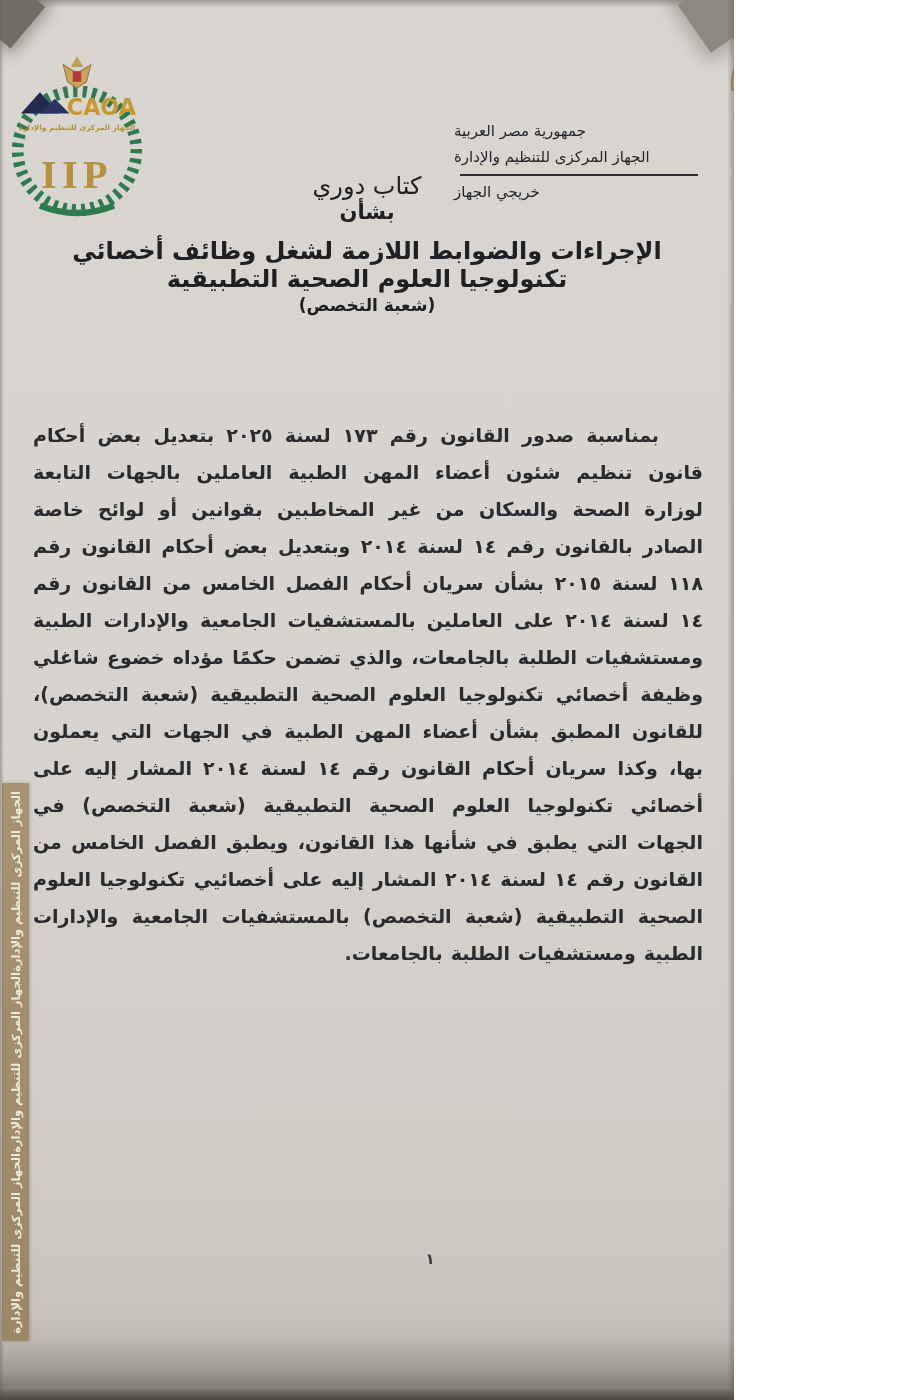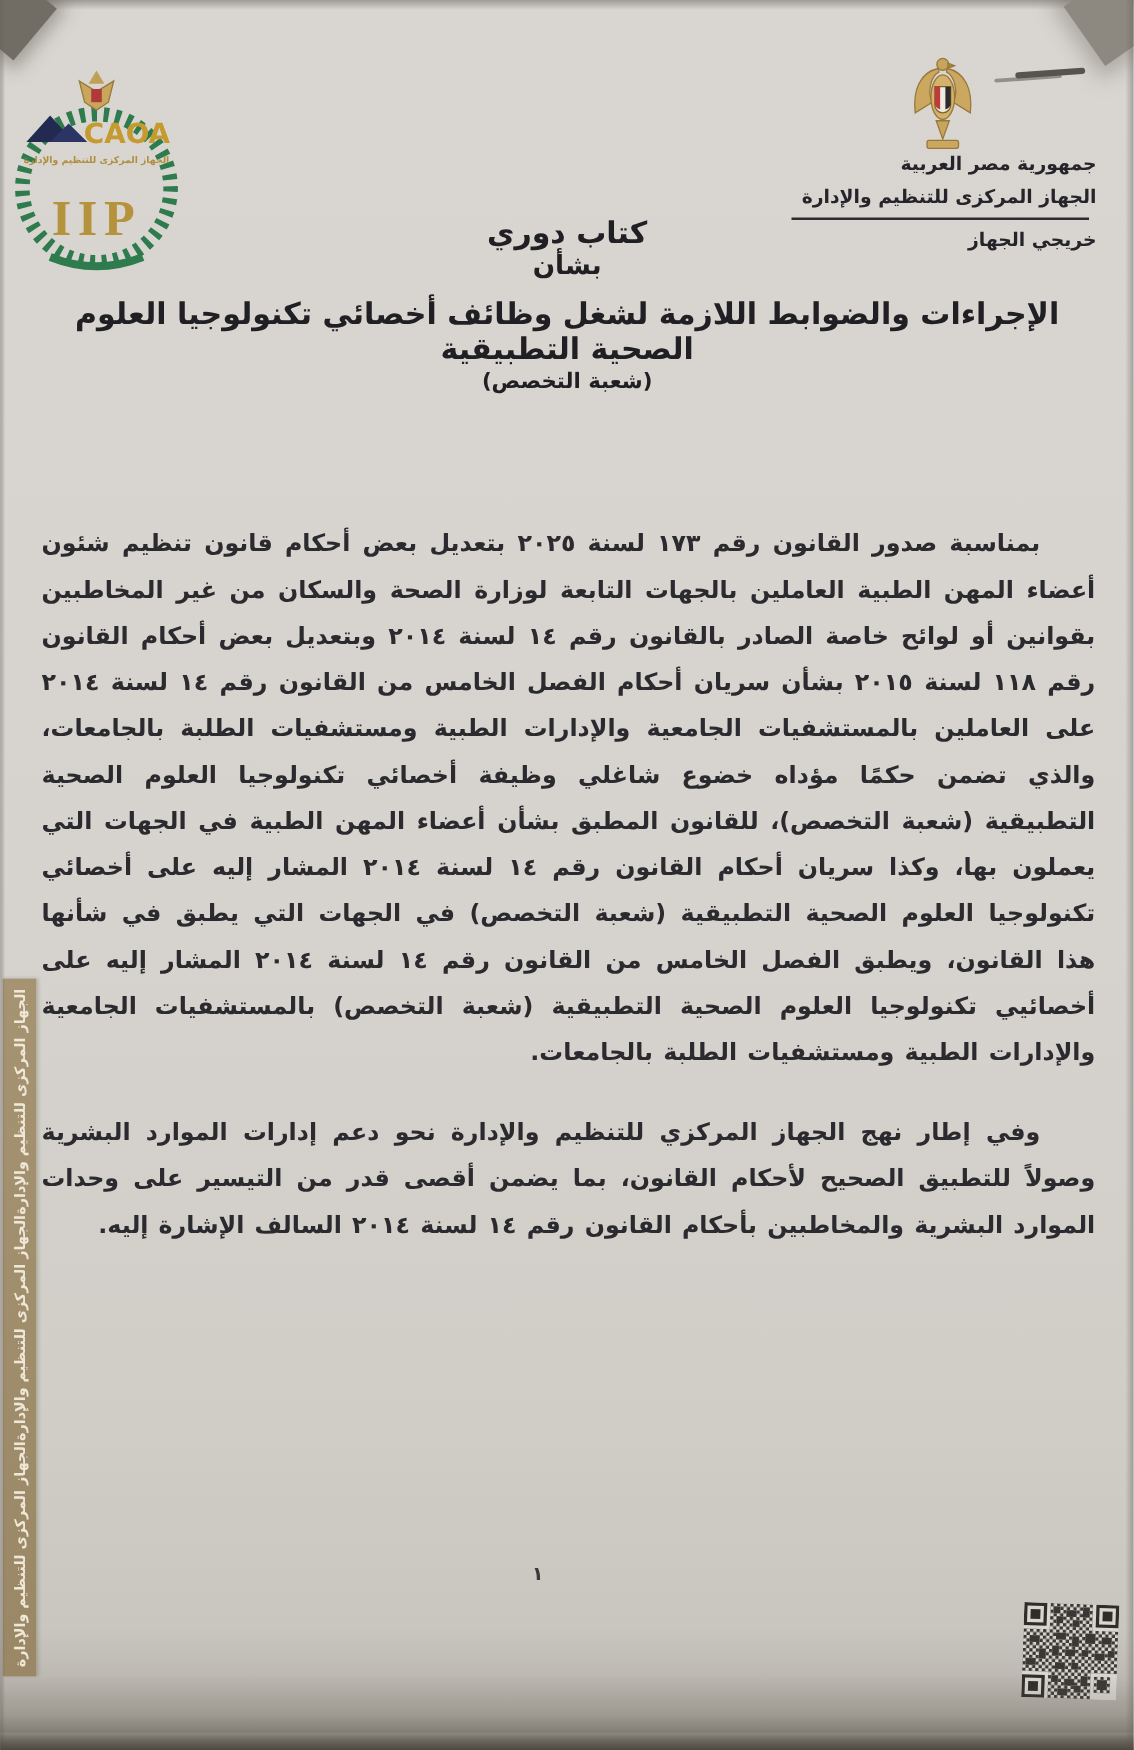--- a/index.html
+++ b/index.html
@@ -1,21 +1,21 @@
 <!DOCTYPE html>
 <html lang="ar"><head>
 <meta charset="utf-8">
 <style>
   * { box-sizing: border-box; }
   html,body { margin:0; padding:0; }
   body { font-family: "DejaVu Sans", sans-serif; }
 
   .screen {
     position: relative;
-    width: 907px; height: 1400px;
+    width: 734px; height: 1400px;
     overflow: hidden;
     background: linear-gradient(180deg, #d9d6d1 0%, #d6d3ce 55%, #d0cdc7 82%, #c9c6c0 93%, #b3afa7 98%, #7e7a71 100%);
     direction: rtl;
   }
 
   
   .edge { position:absolute; pointer-events:none; }
   .edge-top { top:0; left:0; right:0; height:8px;
     background: linear-gradient(180deg, rgba(110,106,98,.55), rgba(110,106,98,0)); }
   .corner-tl { top:-16px; left:-18px; width:52px; height:54px; background:#716d65;
@@ -31,30 +31,30 @@
   .edge-left { top:0; bottom:0; left:0; width:4px;
     background: linear-gradient(90deg, rgba(100,96,88,.45), rgba(100,96,88,0)); }
 
   
   .logo-iip { position:absolute; top:50px; left:8px; width:138px; height:180px; }
   .emblem { position:absolute; top:42px; left:722px; width:64px; height:84px; }
   .pen-mark { position:absolute; top:56px; left:812px; width:56px; height:5px;
     background:#57534d; border-radius:3px; transform:rotate(-4deg);
     box-shadow:-18px 3px 0 -1px rgba(87,83,77,.55); }
 
-  .org-block { position:absolute; top:122px; right:30px; width:250px; text-align:right;
-    color:#24242a; font-weight:700; }
+  .org-block { position:absolute; top:122px; right:30px; width:250px; text-align:left;
+    color:#24242a; font-weight:400; }
   .org-block .line1 { font-size:15px; letter-spacing:.3px; }
   .org-block .line2 { font-size:15px; margin-top:8px; }
   .org-divider { margin:8px auto 0; width:238px; border-bottom:2.5px solid #2c2c32; }
   .org-block .line3 { font-size:15px; margin-top:7px; }
 
   
   .title-block { position:absolute; top:172px; left:0; right:0; text-align:center; color:#202024; }
-  .t-doc-type { font-size:24px; font-weight:700; }
+  .t-doc-type { font-size:24px; font-weight:400; }
   .t-number  { font-size:21px; font-weight:700; margin-top:17px; }
   .t-regarding { font-size:21px; font-weight:700; }
   .t-subject { font-size:24px; font-weight:700; margin-top:13px; padding:0 26px; }
   .t-division { font-size:17px; font-weight:700; margin-top:2px; }
 
   
   .body-text { position:absolute; top:401px; right:31px; left:33px; color:#2a2a2f; }
   .body-text p { margin:16px 0 27px; text-align:justify; text-align-last:right;
     text-indent:44px; font-size:19px; line-height:37px; font-weight:700; word-spacing:1.5px; }
   .body-text p:last-child { margin-bottom:0; }
@@ -130,21 +130,20 @@
 
   <div class="title-block">
     <div class="t-doc-type">كتاب دوري</div>
     <div class="t-regarding">بشأن</div>
     <div class="t-subject">الإجراءات والضوابط اللازمة لشغل وظائف أخصائي تكنولوجيا العلوم الصحية التطبيقية</div>
     <div class="t-division">(شعبة التخصص)</div>
   </div>
 
   <div class="body-text" dir="rtl">
     <p>بمناسبة صدور القانون رقم ١٧٣ لسنة ٢٠٢٥ بتعديل بعض أحكام قانون تنظيم شئون أعضاء المهن الطبية العاملين بالجهات التابعة لوزارة الصحة والسكان من غير المخاطبين بقوانين أو لوائح خاصة الصادر بالقانون رقم ١٤ لسنة ٢٠١٤ وبتعديل بعض أحكام القانون رقم ١١٨ لسنة ٢٠١٥ بشأن سريان أحكام الفصل الخامس من القانون رقم ١٤ لسنة ٢٠١٤ على العاملين بالمستشفيات الجامعية والإدارات الطبية ومستشفيات الطلبة بالجامعات، والذي تضمن حكمًا مؤداه خضوع شاغلي وظيفة أخصائي تكنولوجيا العلوم الصحية التطبيقية (شعبة التخصص)، للقانون المطبق بشأن أعضاء المهن الطبية في الجهات التي يعملون بها، وكذا سريان أحكام القانون رقم ١٤ لسنة ٢٠١٤ المشار إليه على أخصائي تكنولوجيا العلوم الصحية التطبيقية (شعبة التخصص) في الجهات التي يطبق في شأنها هذا القانون، ويطبق الفصل الخامس من القانون رقم ١٤ لسنة ٢٠١٤ المشار إليه على أخصائيي تكنولوجيا العلوم الصحية التطبيقية (شعبة التخصص) بالمستشفيات الجامعية والإدارات الطبية ومستشفيات الطلبة بالجامعات.</p>
-    <p>وفي إطار نهج الجهاز المركزي للتنظيم والإدارة نحو دعم إدارات الموارد البشرية وصولاً للتطبيق الصحيح لأحكام القانون، بما يضمن أقصى قدر من التيسير على وحدات الموارد البشرية والمخاطبين بأحكام القانون رقم ١٤ لسنة ٢٠١٤ السالف الإشارة إليه.</p>
   </div>
 
   <div class="side-strip">
     <span>الجهاز المركزى للتنظيم والإدارة</span>
     <span>الجهاز المركزى للتنظيم والإدارة</span>
     <span>الجهاز المركزى للتنظيم والإدارة</span>
   </div>
 
   <div class="page-number">١</div>
 

